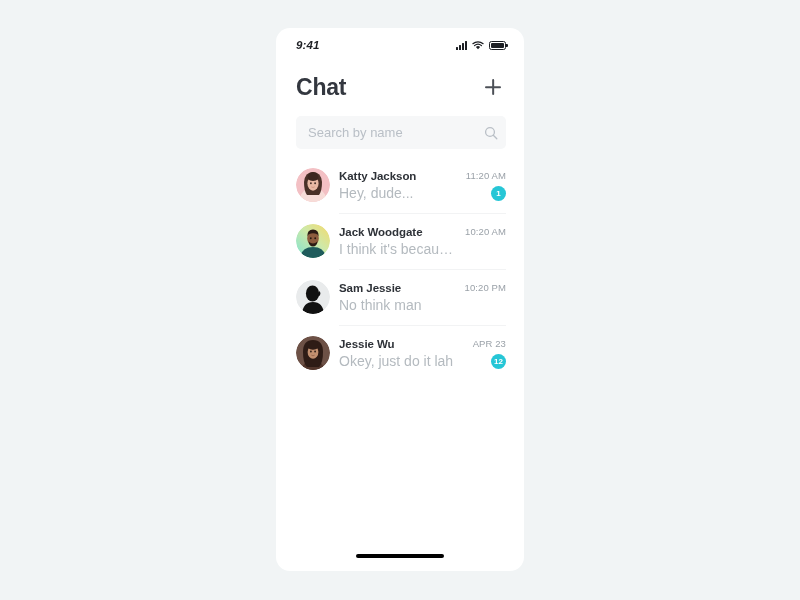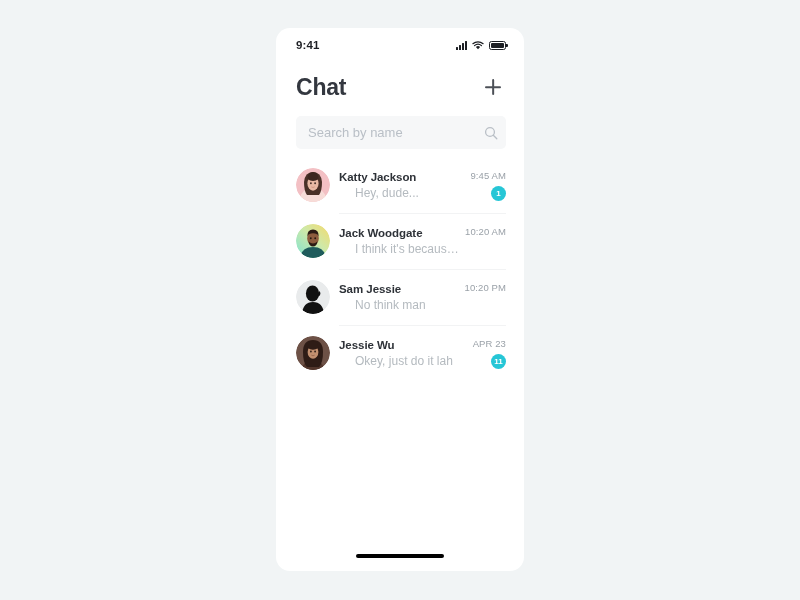--- a/index.html
+++ b/index.html
@@ -36,20 +36,21 @@
     align-items: center;
     justify-content: space-between;
     padding: 0 18px 0 20px;
     box-sizing: border-box;
   }
   .status-time {
     font-size: 11.5px;
     font-weight: bold;
     color: #1d1f24;
     letter-spacing: 0.1px;
+    font-style: italic;
   }
   .status-icons {
     display: flex;
     align-items: center;
     gap: 5px;
   }
   .signal-bars {
     display: flex;
     align-items: flex-end;
     gap: 1.2px;
@@ -201,26 +202,25 @@
     flex-direction: column;
     gap: 3px;
   }
   .chat-name {
     font-size: 11.5px;
     font-weight: bold;
     color: #2e3238;
     letter-spacing: -0.05px;
   }
   .chat-preview {
-    font-size: 12px;
+    font-size: 14px;
     color: #b4babf;
     white-space: nowrap;
     overflow: hidden;
     text-overflow: ellipsis;
-    margin-left: 16px;
   }
   .chat-meta {
     flex: none;
     display: flex;
     flex-direction: column;
     align-items: flex-end;
     gap: 5px;
     padding-left: 6px;
   }
   .chat-time {
@@ -326,21 +326,21 @@
             <ellipse cx="19.1" cy="15.2" rx="0.85" ry="1" fill="#3a2620"></ellipse>
             <path d="M15.6 19.1 q1.4 1.1 2.8 0" stroke="#c98c7a" stroke-width="0.7" fill="none" stroke-linecap="round"></path>
           </g>
         </svg>
       </div>
       <div class="chat-main">
         <div class="chat-name">Katty Jackson</div>
         <div class="chat-preview">Hey, dude...</div>
       </div>
       <div class="chat-meta">
-        <div class="chat-time">9:45 AM</div>
+        <div class="chat-time">11:20 AM</div>
         <div class="badge">1</div>
       </div>
     </div>
 
     <div class="chat-row">
       <div class="avatar">
         <svg width="34" height="34" viewBox="0 0 34 34">
           <defs>
             <clipPath id="c2">
                 <circle cx="17" cy="17" r="17"></circle>
@@ -417,21 +417,21 @@
             <path d="M15.7 19.4 q1.3 1 2.6 0" stroke="#8c5a44" stroke-width="0.7" fill="none" stroke-linecap="round"></path>
           </g>
         </svg>
       </div>
       <div class="chat-main">
         <div class="chat-name">Jessie Wu</div>
         <div class="chat-preview">Okey, just do it lah</div>
       </div>
       <div class="chat-meta">
         <div class="chat-time">APR 23</div>
-        <div class="badge">11</div>
+        <div class="badge">12</div>
       </div>
     </div>
 
   </div>
 
   <div class="home-bar-wrap">
     <div class="home-bar"></div>
   </div>
 
 </div>

